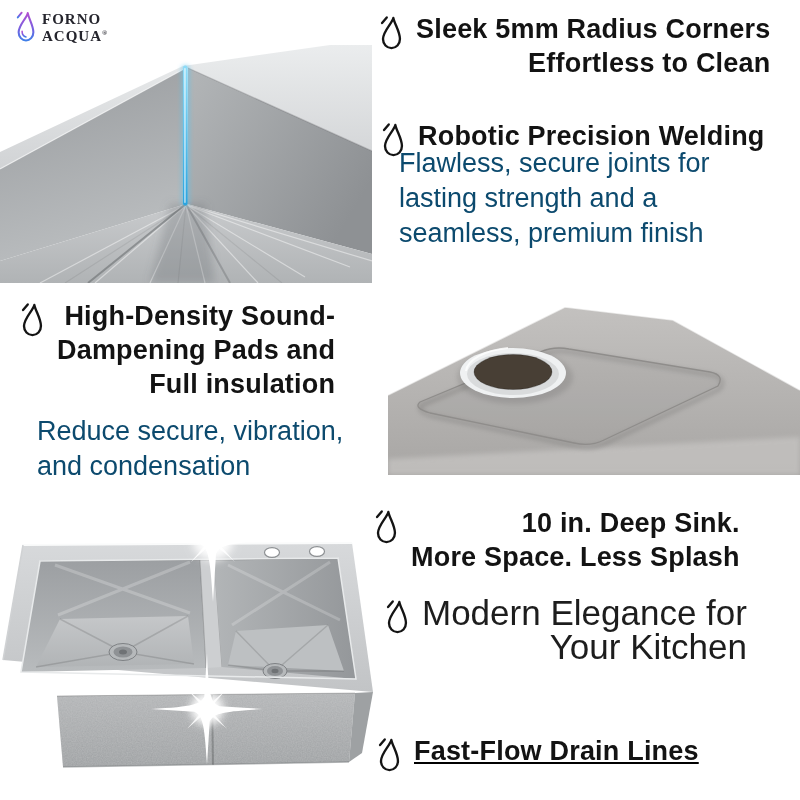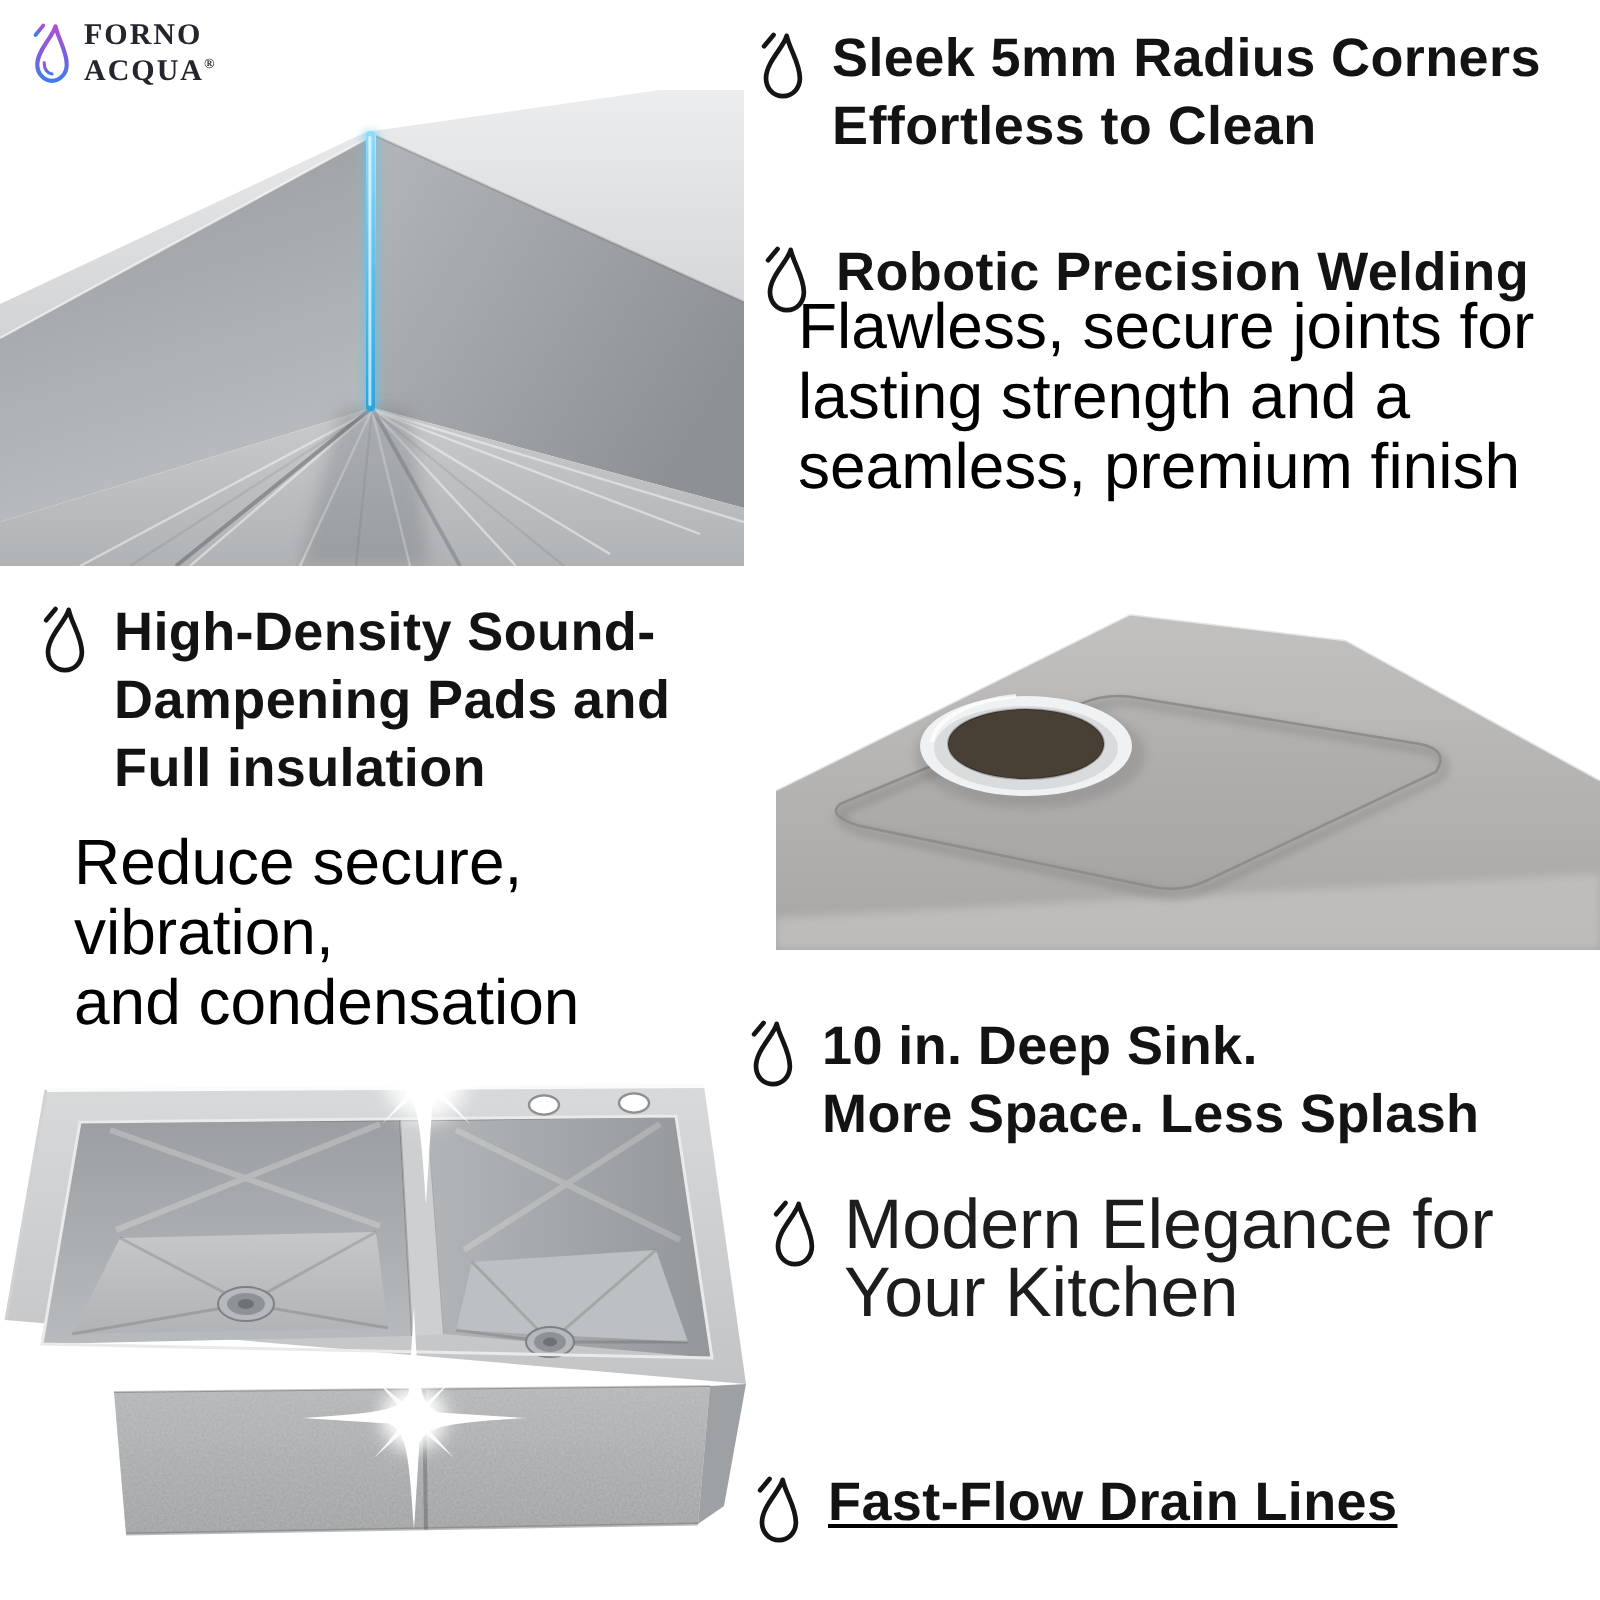--- a/index.html
+++ b/index.html
@@ -8,26 +8,26 @@
     background:#ffffff;
     font-family:"Liberation Sans", sans-serif;
     -webkit-font-smoothing:antialiased;
   }
   
   .logo{position:absolute;left:13px;top:9px;display:flex;align-items:center;gap:3px;}
   .logo-text{font-family:"Liberation Serif", serif;font-weight:700;color:#25252d;
              font-size:15px;line-height:14px;letter-spacing:1px;}
   .logo-text sup{font-size:7px;letter-spacing:0;}
   
-  .feature{position:absolute;display:flex;gap:9px;align-items:flex-start;}
+  .feature{position:absolute;display:flex;gap:9px;align-items:flex-start;text-align:right;}
   .drop{width:32px;height:40px;flex:0 0 auto;margin-top:1px;}
   .ftitle{font-weight:700;font-size:27px;line-height:34px;color:#131313;
           white-space:pre-line;letter-spacing:.2px;}
   .fbody{font-size:35px;line-height:34px;color:#1d1d1d;white-space:pre-line;font-weight:400;}
-  .para{position:absolute;font-size:32px;line-height:35px;color:#000000;white-space:pre-line;}
+  .para{position:absolute;font-size:27px;line-height:35px;color:#0c4a6e;white-space:pre-line;}
   
   .photo{position:absolute;}
   .photo svg{display:block;width:100%;height:100%;}
 </style>
 </head>
 <body>
 
 <div class="logo">
   <svg class="logo-drop" width="26" height="36" viewBox="0 0 30 40">
     <defs>

